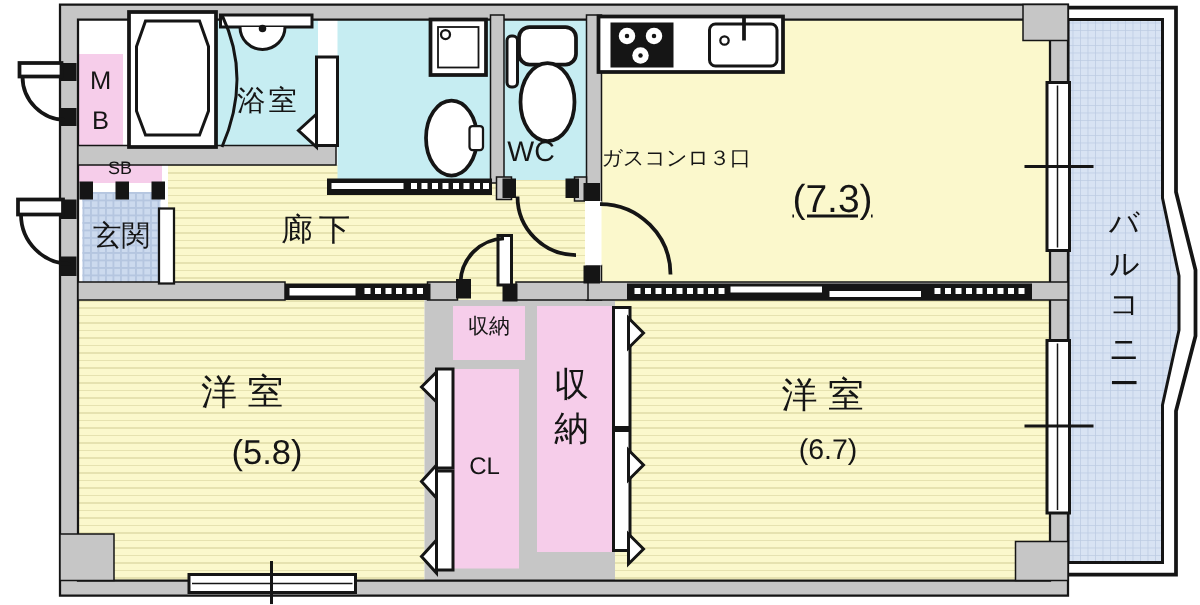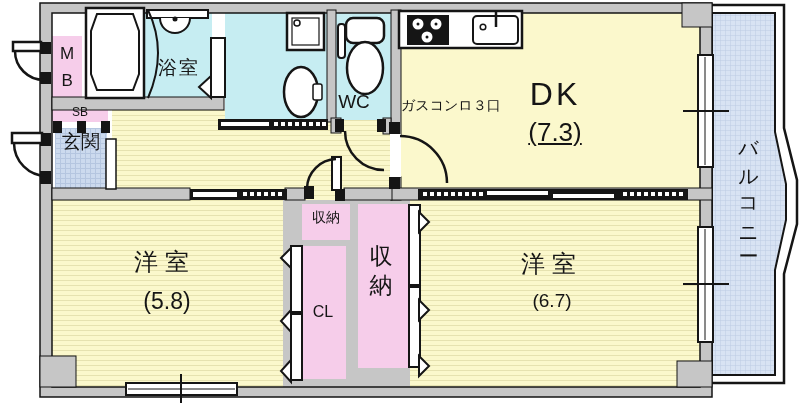--- a/index.html
+++ b/index.html
@@ -239,28 +239,28 @@
       <g>
         <rect x="473" y="16" width="45" height="28" rx="4" fill="#fff" stroke="#151515" stroke-width="2"></rect>
         <circle cx="483" cy="27" r="2.8" fill="#fff" stroke="#151515" stroke-width="1.5"></circle>
         <line x1="496" y1="10" x2="496" y2="27" stroke="#151515" stroke-width="2.5"></line>
       </g>
     </g>
   </svg>
 
   <div class="lbl vert" style="left:57px;top:44px;font-size:17px;letter-spacing:8px;">MB</div>
   <div class="lbl c" style="left:52px;top:106px;width:56px;font-size:12px;text-align:center;">SB</div>
-  <div class="lbl c" style="left:55px;top:131px;width:52px;font-size:19px;">玄関</div>
+  <div class="lbl c" style="left:55px;top:147px;width:52px;font-size:19px;">玄関</div>
+  <div class="lbl c" style="left:165px;top:142px;width:95px;font-size:21px;letter-spacing:4px;">廊下</div>
   <div class="lbl c" style="left:144px;top:57px;width:70px;font-size:19px;letter-spacing:2px;">浴室</div>
   <div class="lbl c" style="left:336px;top:91px;width:36px;font-size:19px;">WC</div>
   <div class="lbl" style="left:401px;top:53px;font-size:14px;margin-top:44px;">ガスコンロ３口</div>
-  <div class="lbl c" style="left:455px;top:76px;width:200px;font-size:32px;letter-spacing:3px;">DK</div>
   <div class="lbl c" style="left:455px;top:118px;width:200px;font-size:26px;text-decoration:underline;">(7.3)</div>
   <div class="lbl c" style="left:65px;top:248px;width:200px;font-size:24px;letter-spacing:7px;">洋室</div>
-  <div class="lbl c" style="left:67px;top:288px;width:200px;font-size:23px;">(5.8)</div>
+  <div class="lbl c" style="left:78px;top:288px;width:200px;font-size:23px;">(5.8)</div>
   <div class="lbl c" style="left:452px;top:250px;width:200px;font-size:24px;letter-spacing:7px;">洋室</div>
   <div class="lbl c" style="left:452px;top:290px;width:200px;font-size:19px;">(6.7)</div>
   <div class="lbl c" style="left:302px;top:209px;width:48px;font-size:14px;">収納</div>
   <div class="lbl vert" style="left:368px;top:226px;font-size:23px;letter-spacing:30px;">収納</div>
   <div class="lbl c" style="left:300px;top:303px;width:46px;font-size:16px;">CL</div>
   <div class="lbl vert" style="left:737px;top:126px;font-size:20px;letter-spacing:7px;">バルコニー</div>
 
 </div>
 
 </body></html>

